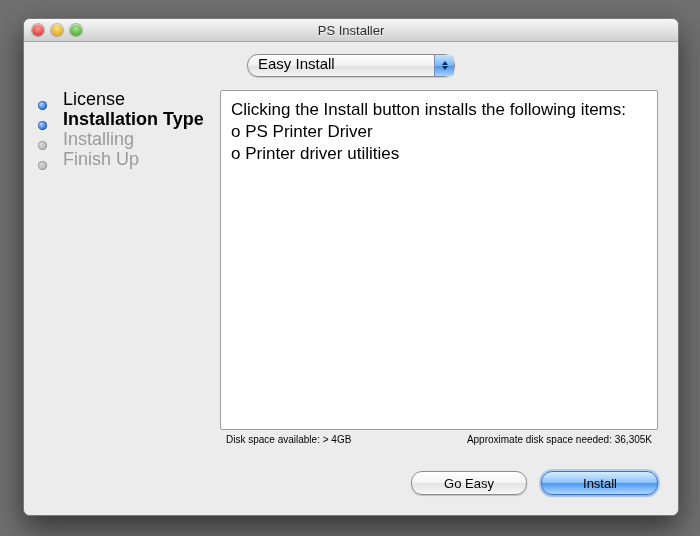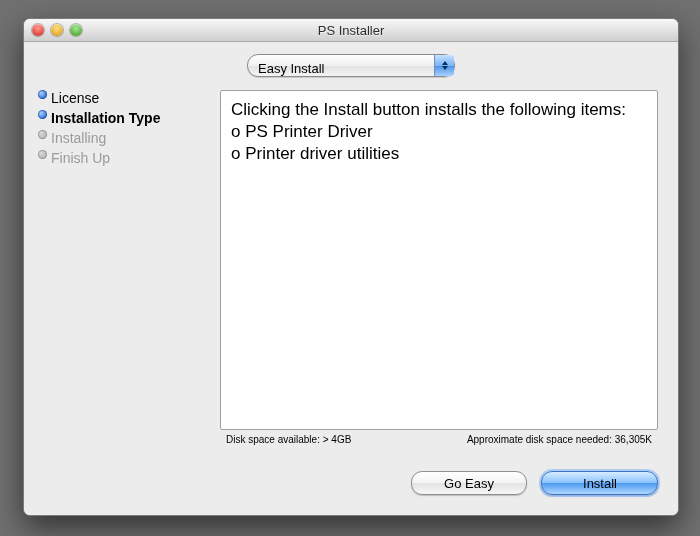--- a/index.html
+++ b/index.html
@@ -69,24 +69,24 @@
     justify-content: center;
   }
   .aqua-dropdown {
     width: 196px;
     height: 21px;
     border: 1px solid #8b8b8b;
     border-radius: 11px;
     background: linear-gradient(to bottom, #ffffff, #f0f0f0 50%, #e1e1e1 51%, #f4f4f4);
     box-shadow: 0 1px 1px rgba(0,0,0,0.15);
     display: flex;
-    align-items: flex-end;
+    align-items: flex-start;
     padding-left: 10px;
     position: relative;
-    font-size: 13px;
+    font-size: 15px;
     color: #000;
     cursor: default;
   }
   .aqua-dropdown .endcap {
     position: absolute;
     right: 0; top: 0; bottom: 0;
     width: 19px;
     border-left: 1px solid #6c8fbf;
     border-radius: 0 3px 3px 0;
     background: linear-gradient(to bottom, #c6e2ff, #7bb4f7 50%, #4d91e3 51%, #a8d1ff);
@@ -105,24 +105,24 @@
   .endcap .arrow-down { border-top: 4px solid #003366; }
 
   .sidebar {
     position: absolute;
     left: 14px;
     top: 48px;
     width: 168px;
   }
   .sb-item {
     display: flex;
-    align-items: flex-start;
-    gap: 4px;
+    align-items: flex-end;
+    gap: 16px;
     height: 20px;
-    font-size: 14px;
+    font-size: 18px;
     color: #9b9b9b;
   }
   .sb-item.active { color: #000; }
   .sb-item.completed { color: #000; }
   .sb-bullet {
     width: 9px; height: 9px;
     border-radius: 50%;
     background: radial-gradient(circle at 35% 35%, #d9d9d9, #a7a7a7);
     box-shadow: inset 0 0 0 1px rgba(0,0,0,0.2);
   }

